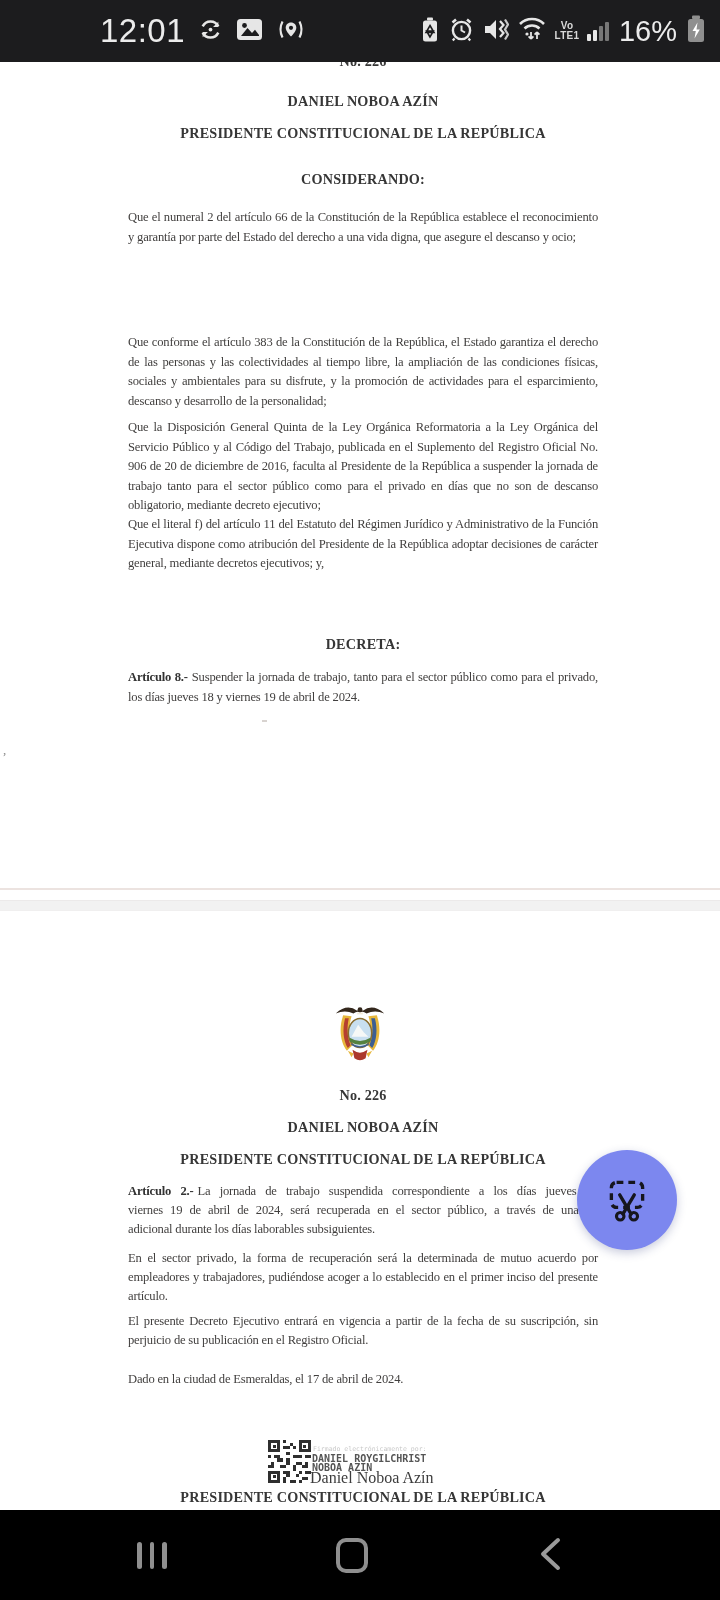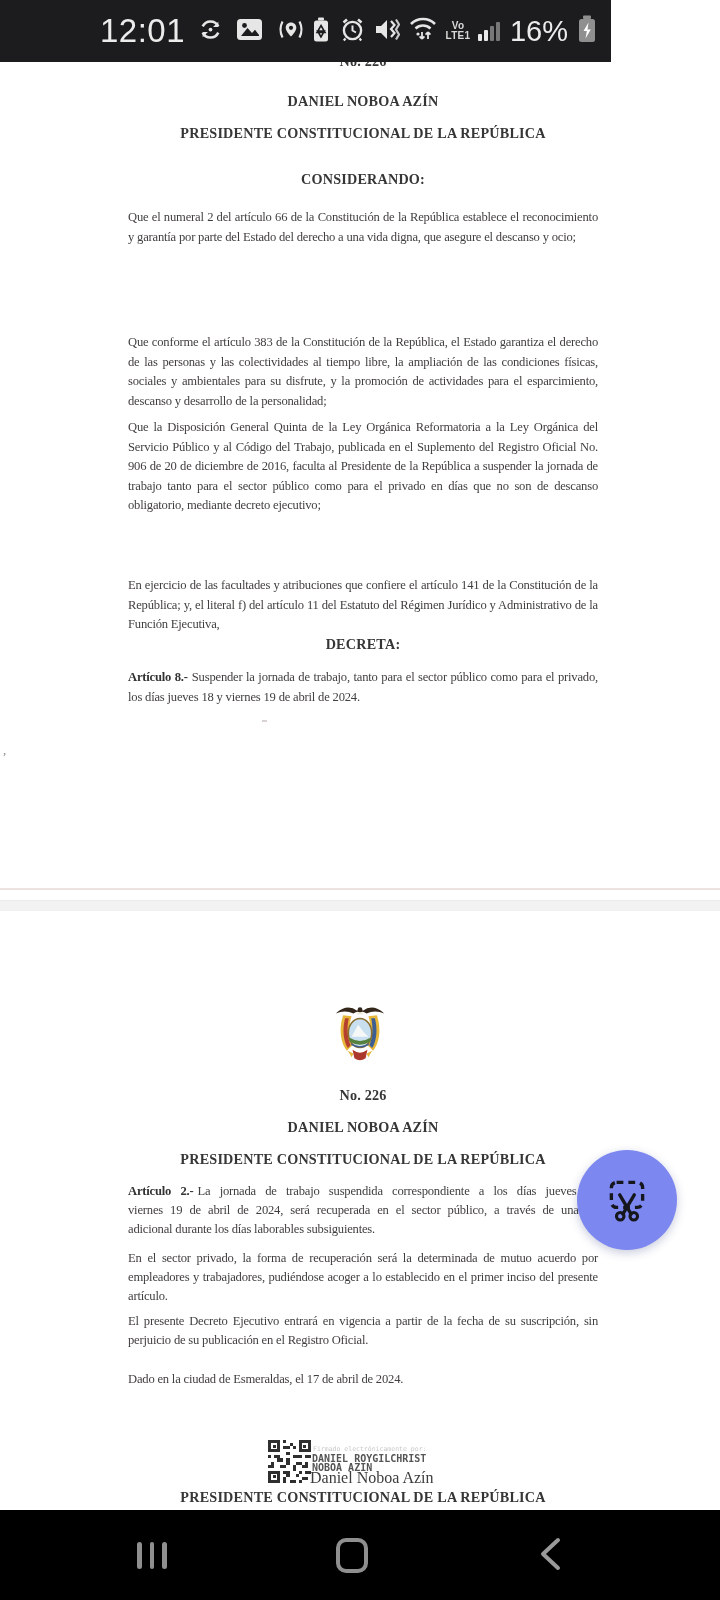--- a/index.html
+++ b/index.html
@@ -1,21 +1,21 @@
 <!DOCTYPE html>
 <html><head>
 <meta charset="utf-8">
 <style>
   * { margin:0; padding:0; box-sizing:border-box; }
   html,body { background:#000; }
   .screen { position:relative; width:720px; height:1600px; background:#fff; overflow:hidden;
             font-family:"Liberation Sans", sans-serif; }
 
   
-  .status-bar { position:absolute; top:0; left:0; width:611px; height:62px; background:#1c1c1e;
+  .status-bar { position:absolute; top:0; left:0; width:720px; height:62px; background:#1c1c1e;
                 z-index:30; display:flex; align-items:center; justify-content:space-between;
                 padding:0 13px 0 100px; }
   .sb-left, .sb-right { display:flex; align-items:center; }
   .sb-left { gap:13px; }
   .sb-right { gap:8px; }
   .sb-time { font-size:33px; color:#ececec; letter-spacing:.5px; }
   .sb-pct  { font-size:29px; color:#ececec; margin-left:2px; }
   .volte { display:flex; flex-direction:column; line-height:10px; color:#d9d9d9;text-align:center; }
   .volte span { font-size:10px; font-weight:bold; letter-spacing:.3px; }
   .sigbars { display:flex; align-items:flex-end; gap:2.5px; height:20px; }
@@ -163,21 +163,21 @@
 
     <div class="page page1 doc">
       <div class="blk hC" style="top:-9px;">No. 226</div>
       <div class="blk hC" style="top:31px;">DANIEL NOBOA AZÍN</div>
       <div class="blk hC" style="top:63px;">PRESIDENTE CONSTITUCIONAL DE LA REPÚBLICA</div>
       <div class="blk hC" style="top:109px;">CONSIDERANDO:</div>
 
       <p class="blk para" style="top:146px;">Que el numeral 2 del artículo 66 de la Constitución de la República establece el reconocimiento y garantía por parte del Estado del derecho a una vida digna, que asegure el descanso y ocio;</p>
       <p class="blk para" style="top:271px;">Que conforme el artículo 383 de la Constitución de la República, el Estado garantiza el derecho de las personas y las colectividades al tiempo libre, la ampliación de las condiciones físicas, sociales y ambientales para su disfrute, y la promoción de actividades para el esparcimiento, descanso y desarrollo de la personalidad;</p>
       <p class="blk para" style="top:356px;">Que la Disposición General Quinta de la Ley Orgánica Reformatoria a la Ley Orgánica del Servicio Público y al Código del Trabajo, publicada en el Suplemento del Registro Oficial No. 906 de 20 de diciembre de 2016, faculta al Presidente de la República a suspender la jornada de trabajo tanto para el sector público como para el privado en días que no son de descanso obligatorio, mediante decreto ejecutivo;</p>
-      <p class="blk para" style="top:514px;">En ejercicio de las facultades y atribuciones que confiere el artículo 141 de la Constitución de la República; y, el literal f) del artículo 11 del Estatuto del Régimen Jurídico y Administrativo de la Función Ejecutiva,</p>
+      <p class="blk para" style="top:453px;">Que el literal f) del artículo 11 del Estatuto del Régimen Jurídico y Administrativo de la Función Ejecutiva dispone como atribución del Presidente de la República adoptar decisiones de carácter general, mediante decretos ejecutivos; y,</p>
 
       <div class="blk hC" style="top:574px;">DECRETA:</div>
 
       <p class="blk para" style="top:606px;"><b class="runin">Artículo 8.-</b><span>Suspender la jornada de trabajo, tanto para el sector público como para el privado, los días jueves 18 y viernes 19 de abril de 2024.</span></p>
 
       <span class="mark-comma">,</span>
       <span class="mark-dot"></span>
       <div class="scan-line"></div>
     </div>
 

